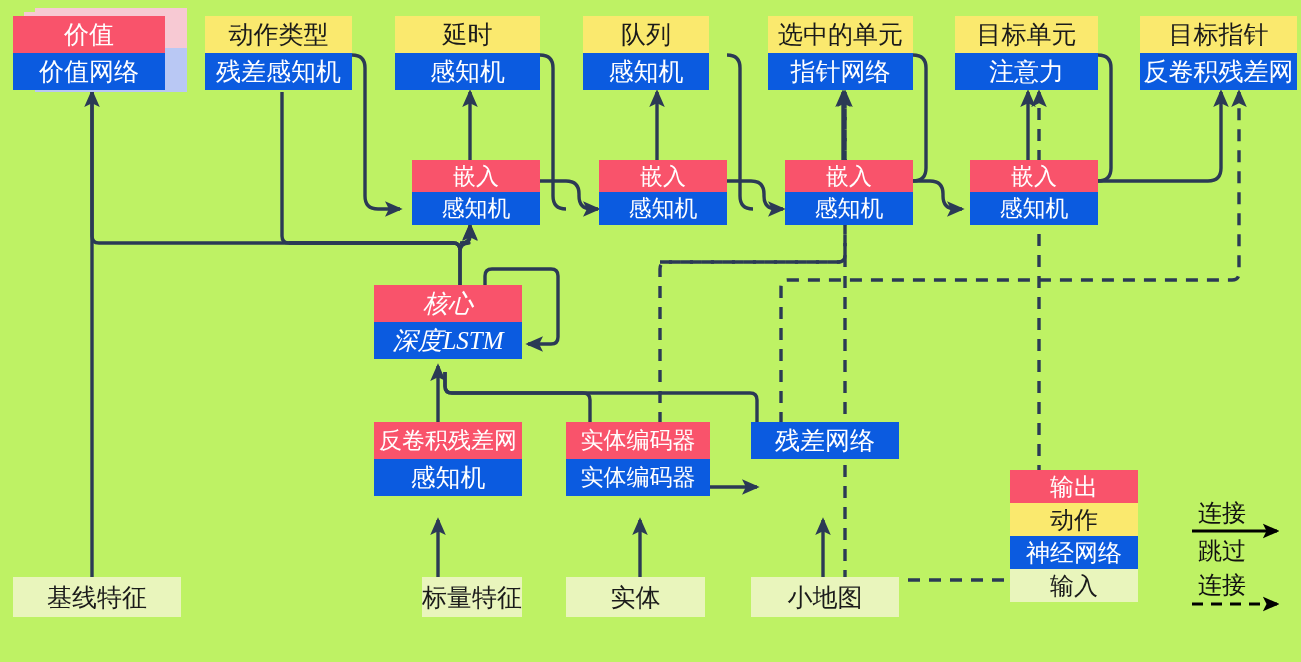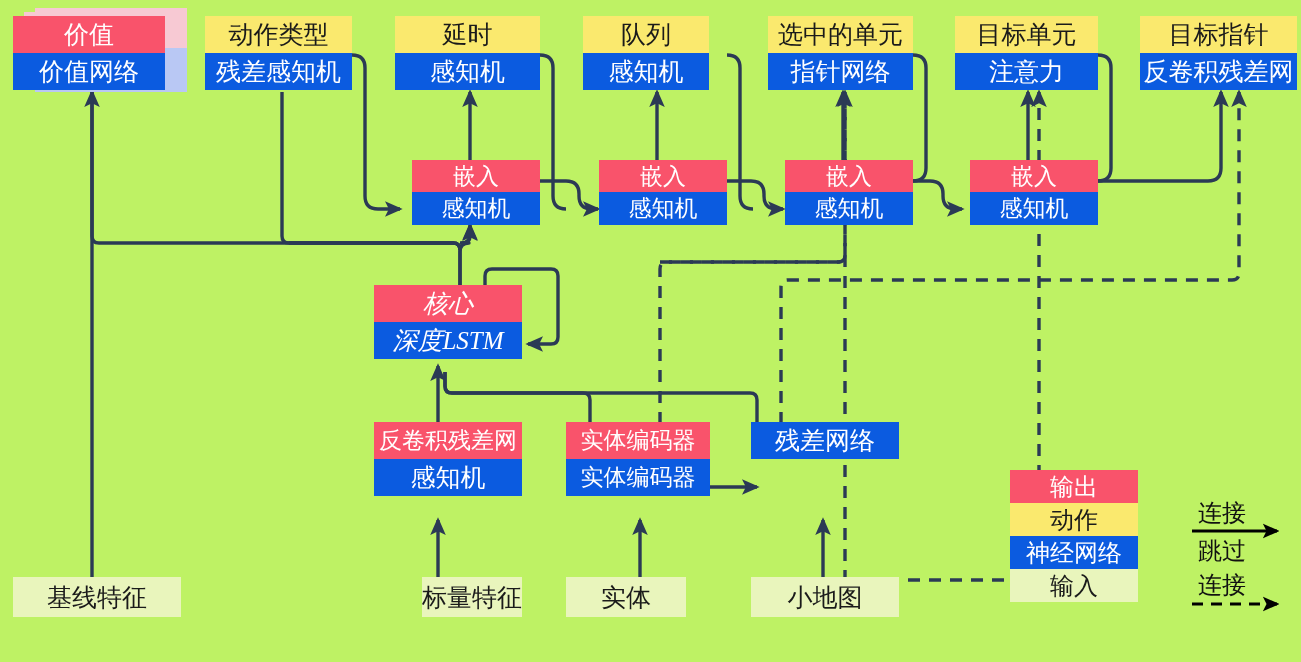--- a/index.html
+++ b/index.html
@@ -194,21 +194,21 @@
   <div class="node" style="left:751px;top:422px;width:148px;height:76px;">
     <div class="band net">残差网络</div>
   </div>
 
   <div class="node single" style="left:13px;top:577px;width:168px;height:40px;">
     <div class="band inp">基线特征</div>
   </div>
   <div class="node single" style="left:374px;top:577px;width:148px;height:40px;align-items:flex-end;">
     <div class="band inp">标量特征</div>
   </div>
-  <div class="node single" style="left:566px;top:577px;width:120px;height:40px;">
+  <div class="node single" style="left:566px;top:577px;width:139px;height:40px;">
     <div class="band inp">实体</div>
   </div>
   <div class="node single" style="left:751px;top:577px;width:148px;height:40px;">
     <div class="band inp">小地图</div>
   </div>
 
   <div class="legend-box" style="left:1010px;top:470px;width:128px;height:132px;">
     <div class="band out">输出</div>
     <div class="band act">动作</div>
     <div class="band net">神经网络</div>

